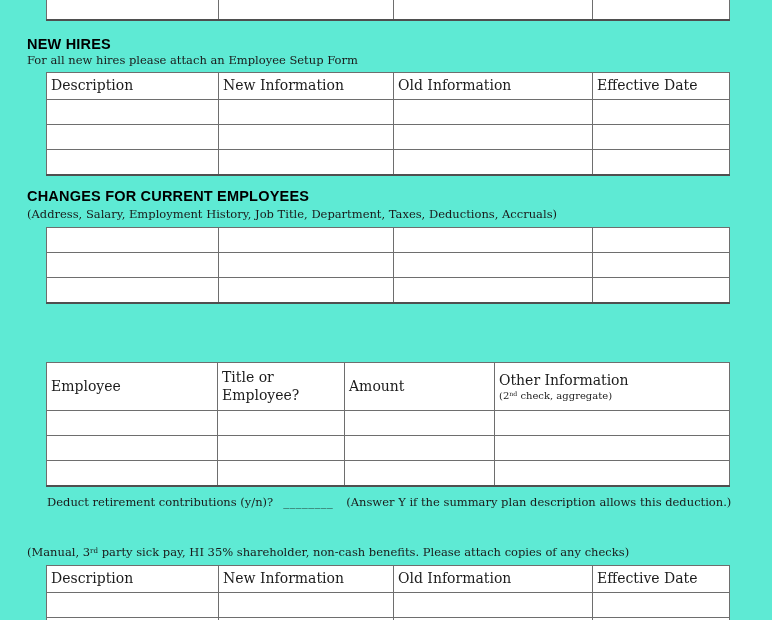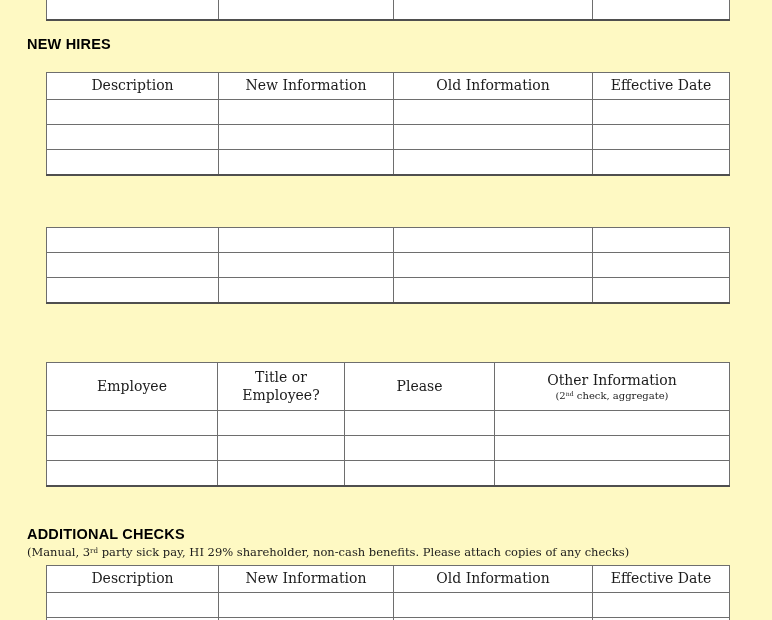--- a/index.html
+++ b/index.html
@@ -1,36 +1,36 @@
 <!DOCTYPE html>
 <html><head>
 <meta charset="utf-8">
 <style>
   html,body{margin:0;padding:0;}
   .page{
     position:relative; width:772px; height:620px; overflow:hidden;
-    background:#fef9c3; color:#1a1a1a;
+    background:#5eead4; color:#1a1a1a;
     font-family:"DejaVu Serif", serif;
   }
   
   table.grid{
     position:absolute; border-collapse:collapse; table-layout:fixed;
     background:#ffffff; border:1px solid #5a5a5a; border-bottom:2px solid #4f4f4f;
   }
   table.grid td, table.grid th{ border:1px solid #6e6e6e; padding:0 4px; }
   table.partial{ border-top:none; }
   table.partial td{ border-top:none; }
   table.clipped{ border-bottom:1px solid #6e6e6e; }
   tr.hrow{ height:27px; }
   tr.hrow-tall{ height:48px;padding-left:40px; }
   tr.drow{ height:25px; }
   tr.prow{ height:20px; }
   th.col-head{
     font-weight:normal; font-size:14px; color:#1c1c1c;
-    text-align:center; vertical-align:middle; line-height:1.25;
+    text-align:left; vertical-align:middle; line-height:1.25;
   }
   .sub-head{ font-size:10px; line-height:1.1; }
   sup.ss{ font-size:0.62em; position:relative; top:-0.45em; vertical-align:baseline; }
   
   .sec-heading{
     position:absolute; left:27px; margin:0;
     font-family:"Liberation Sans", sans-serif; font-weight:bold;
     font-size:14.5px; letter-spacing:0.2px; color:#000; white-space:nowrap;
   }
   .sec-sub{
@@ -60,20 +60,21 @@
       <tr class="prow">
         <td></td>
         <td></td>
         <td></td>
         <td></td>
       </tr>
     </tbody>
   </table>
 
   <h2 class="sec-heading" style="top:36px;">NEW HIRES</h2>
+  <p class="sec-sub" style="top:53px;">For all new hires please attach an Employee Setup Form</p>
 
   <table class="grid table-a" style="left:46px; top:72px; width:683px;">
     <colgroup>
         <col style="width:172px">
         <col style="width:175px">
         <col style="width:199px">
         <col style="width:137px">
       </colgroup>
     <tbody>
       <tr class="hrow">
@@ -96,20 +97,22 @@
       </tr>
       <tr class="drow">
         <td></td>
           <td></td>
           <td></td>
           <td></td>
       </tr>
     </tbody>
   </table>
 
+  <h2 class="sec-heading" style="top:188px;">CHANGES FOR CURRENT EMPLOYEES</h2>
+  <p class="sec-sub" style="top:207px;">(Address, Salary, Employment History, Job Title, Department, Taxes, Deductions, Accruals)</p>
 
   <table class="grid table-a" style="left:46px; top:227px; width:683px;">
     <colgroup>
         <col style="width:172px">
         <col style="width:175px">
         <col style="width:199px">
         <col style="width:137px">
       </colgroup>
     <tbody>
       <tr class="drow">
@@ -141,21 +144,21 @@
         <col style="width:150px">
         <col style="width:235px">
       </colgroup>
     <tbody>
       <tr class="hrow-tall">
         <th class="col-head">Employee</th>
         <th class="col-head">
           <div>Title or</div>
           <div>Employee?</div>
         </th>
-        <th class="col-head">Please</th>
+        <th class="col-head">Amount</th>
         <th class="col-head">
           <div>Other Information</div>
           <div class="sub-head"><span>(2</span><sup class="ss">nd</sup><span> check, aggregate)</span></div>
         </th>
       </tr>
       <tr class="drow">
         <td></td>
           <td></td>
           <td></td>
           <td></td>
@@ -168,23 +171,25 @@
       </tr>
       <tr class="drow">
         <td></td>
           <td></td>
           <td></td>
           <td></td>
       </tr>
     </tbody>
   </table>
 
-
-  <h2 class="sec-heading" style="top:526px;">ADDITIONAL CHECKS</h2>
-  <p class="sec-sub" style="top:545px;"><span>(Manual, 3</span><sup class="ss">rd</sup><span> party sick pay, HI 29% shareholder, non-cash benefits. Please attach copies of any checks)</span></p>
+  <div class="deduct">
+    <span>Deduct retirement contributions (y/n)?</span><span class="blank">________</span><span class="note">(Answer Y if the summary plan description allows this deduction.)</span>
+  </div>
+
+  <p class="sec-sub" style="top:545px;"><span>(Manual, 3</span><sup class="ss">rd</sup><span> party sick pay, HI 35% shareholder, non-cash benefits. Please attach copies of any checks)</span></p>
 
   <table class="grid table-a clipped" style="left:46px; top:565px; width:683px;">
     <colgroup>
         <col style="width:172px">
         <col style="width:175px">
         <col style="width:199px">
         <col style="width:137px">
       </colgroup>
     <tbody>
       <tr class="hrow">

